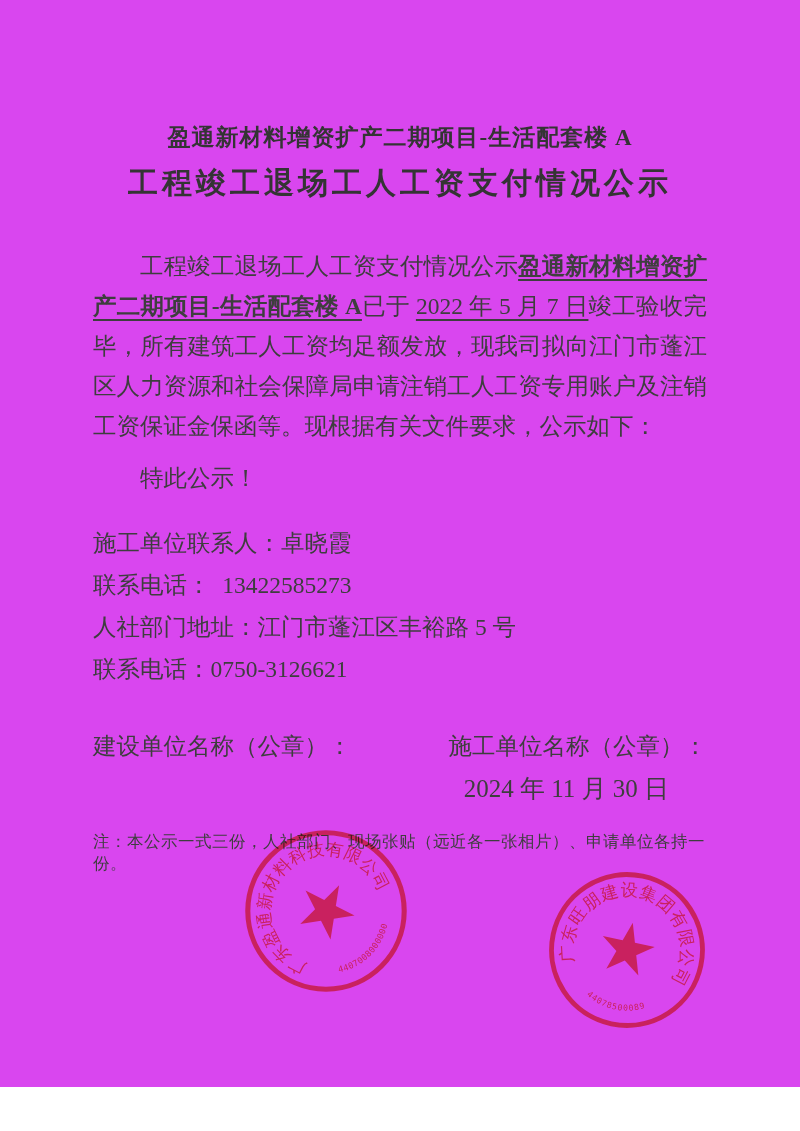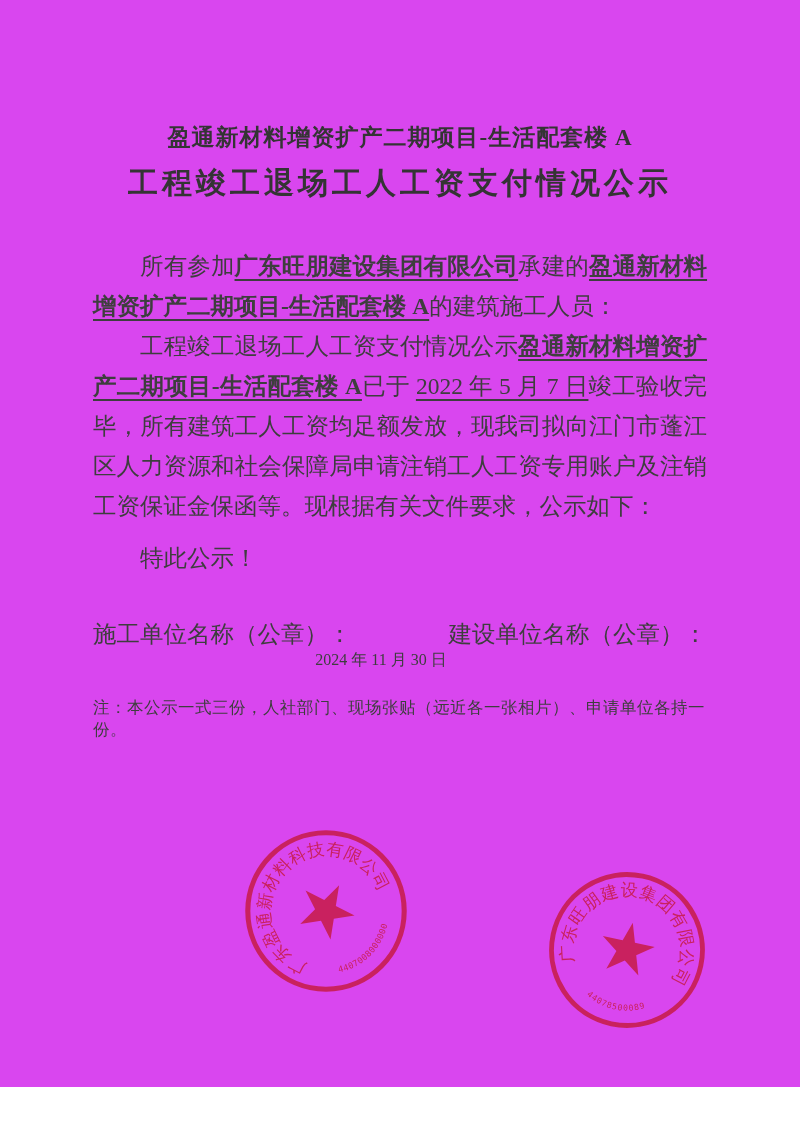--- a/index.html
+++ b/index.html
@@ -24,52 +24,57 @@
   .u  { text-decoration:underline; text-underline-offset:5px; text-decoration-thickness:1.5px; }
   .closing { margin-top:12px; }
   .contact-block { margin-top:24px; }
   .contact-line {
     font-size:23.5px; line-height:42px; white-space:pre-wrap; color:#3e3e3e;
   }
   .sig-row {
     display:flex; justify-content:space-between;
     margin-top:40px; font-size:23.5px; line-height:32px;
   }
-  .date-row { text-align:center; padding-right:38px; font-size:16px; }
+  .date-row { margin-top:10px; text-align:right; padding-right:38px; font-size:25px; }
   .footnote { margin-top:26px; font-size:16.5px; letter-spacing:0.5px; color:#3e3e3e; }
   .seal {
     position:absolute; mix-blend-mode:multiply; pointer-events:none;
   }
   .seal-left  { left:241px; top:826px; width:170px; height:170px; }
   .seal-right { left:545px; top:868px; width:164px; height:164px; }
 </style>
 </head>
 <body>
 
 <div class="page">
   <div class="content">
 
     <div class="titles">
       <div class="title1">盈通新材料增资扩产二期项目-生活配套楼 A</div>
       <div class="title2">工程竣工退场工人工资支付情况公示</div>
     </div>
 
     <div class="body-block">
-      <p class="para"><span>所有参加</span><span class="em">广东旺朋建设集团有限公司</span><span>承建的</span><span class="em">盈通新材料增资扩产二期项目-生活配套楼 A</span><span>的建筑施工人员：</span></p>
 
       <p class="para"><span>工程竣工退场工人工资支付情况公示</span><span class="em">盈通新材料增资扩产二期项目-生活配套楼 A</span><span>已于 </span><span class="u">2022 年 5 月 7 日</span><span>竣工验收完毕，所有建筑工人工资均足额发放，现我司拟向江门市蓬江区人力资源和社会保障局申请注销工人工资专用账户及注销工资保证金保函等。现根据有关文件要求，公示如下：</span></p>
 
 
       <p class="para closing">特此公示！</p>
     </div>
 
+    <div class="contact-block">
+      <div class="contact-line">施工单位联系人：卓晓霞</div>
+      <div class="contact-line">联系电话：  13422585273</div>
+      <div class="contact-line">人社部门地址：江门市蓬江区丰裕路 5 号</div>
+      <div class="contact-line">联系电话：0750-3126621</div>
+    </div>
 
     <div class="sig-row">
+      <span>建设单位名称（公章）：</span>
       <span>施工单位名称（公章）：</span>
-      <span>建设单位名称（公章）：</span>
     </div>
     <div class="date-row">2024 年 11 月 30 日</div>
 
     <div class="footnote">注：本公示一式三份，人社部门、现场张贴（远近各一张相片）、申请单位各持一份。</div>
   </div>
 
   <svg class="seal seal-left" viewBox="0 0 200 200">
     <defs>
       <path id="arcL-l" d="M 40.2 127.9 A 66 66 0 1 1 159.8 127.9" fill="none"></path>
       <path id="arcS-l" d="M 47.7 152.3 A 74 74 0 0 0 152.3 152.3" fill="none"></path>

